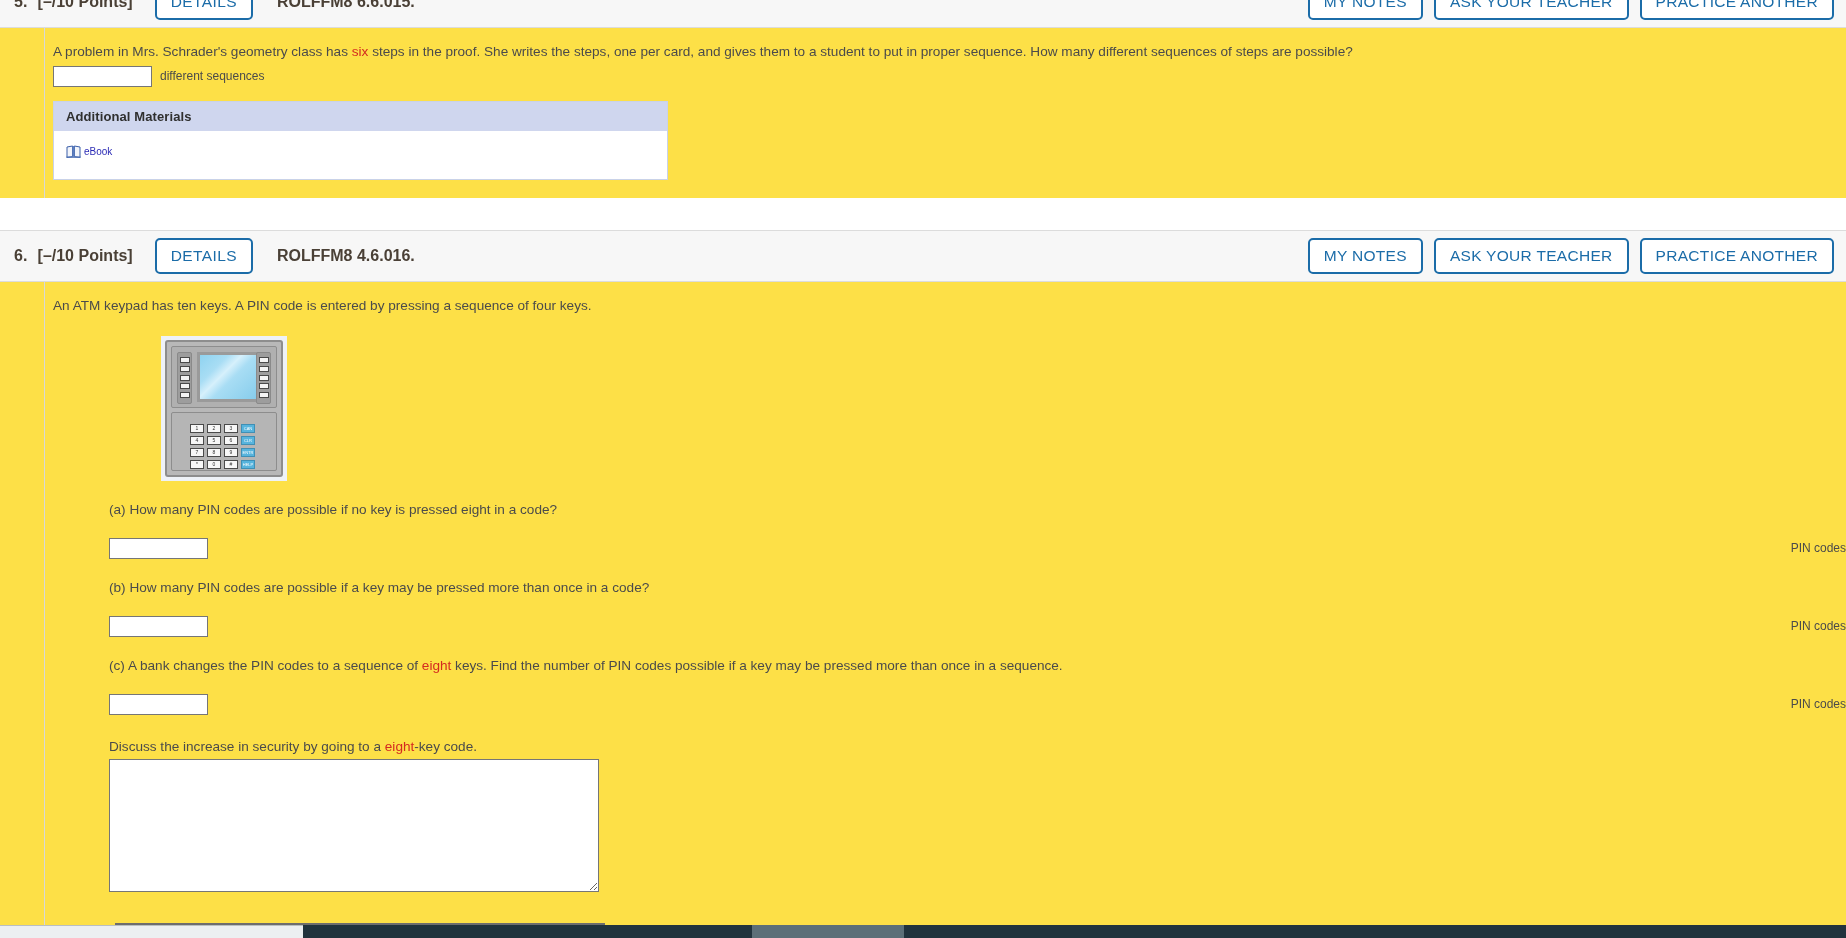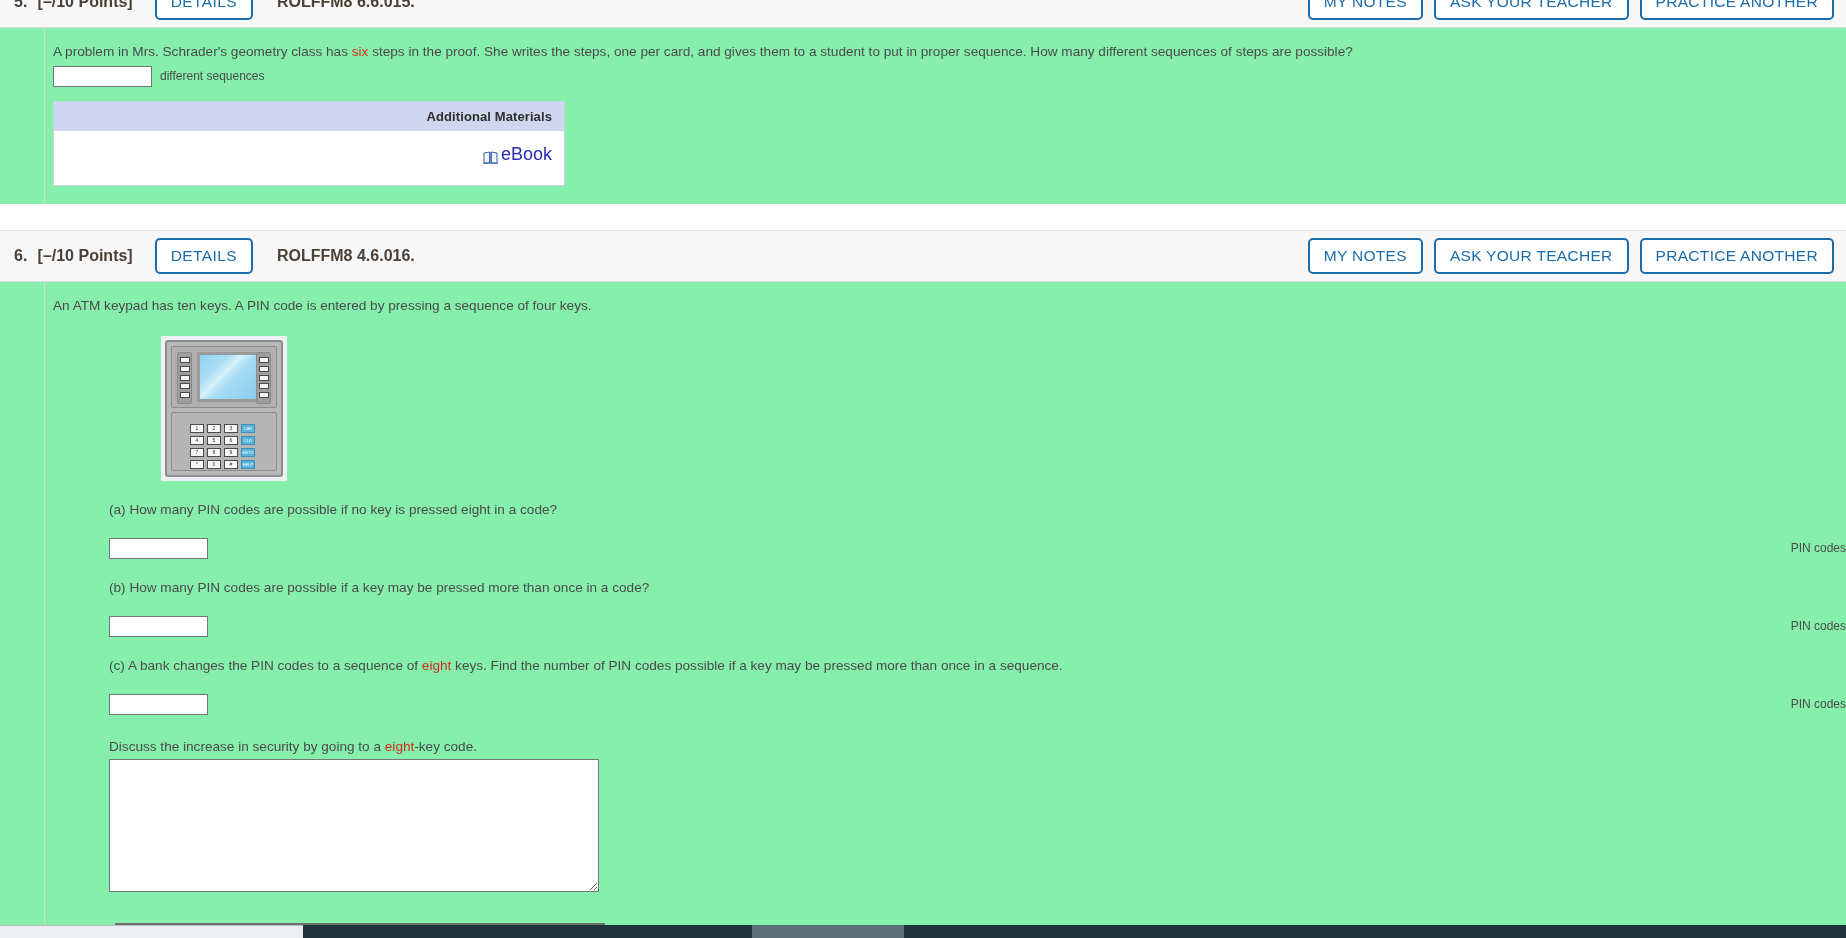--- a/index.html
+++ b/index.html
@@ -100,21 +100,21 @@
     justify-content: center;
     padding: 0 14px;
     cursor: pointer;
     white-space: nowrap;
   }
 
   
   .q-body {
     position: relative;
     padding: 0 0 0 44px;
-    background: #86efac;
+    background: #fde047;
   }
   .q-body-inner {
     border-left: 1px solid #d8d8d8;
     padding: 14px 0 18px 8px;
     min-height: 40px;
   }
 
   .prompt {
     font-size: 13.6px;
     color: #4b4b4b;
@@ -142,42 +142,41 @@
     padding: 1px 3px;
   }
   .unit-label {
     font-size: 12px;
     color: #4b4b4b;
   }
 
   
   .addl-box {
     margin-top: 14px;
-    width: 512px;
+    width: 615px;
     border: 1px solid #c9d2e8;
     background: #ffffff;
-    text-align: right;
   }
   .addl-head {
     background: #cfd6ee;
     color: #2f2f2f;
     font-size: 13px;
     font-weight: bold;
     padding: 7px 12px;
     letter-spacing: .1px;
   }
   .addl-body {
     padding: 13px 12px 17px 12px;
   }
   .ebook-link {
     display: inline-flex;
     align-items: center;
     gap: 3px;
     color: #2b2bb5;
-    font-size: 18px;
+    font-size: 10px;
     text-decoration: none;
     cursor: pointer;
   }
   .book-icon {
     width: 15px; height: 13px;
     display: inline-block;
     position: relative;
     flex: 0 0 auto;
   }
 

